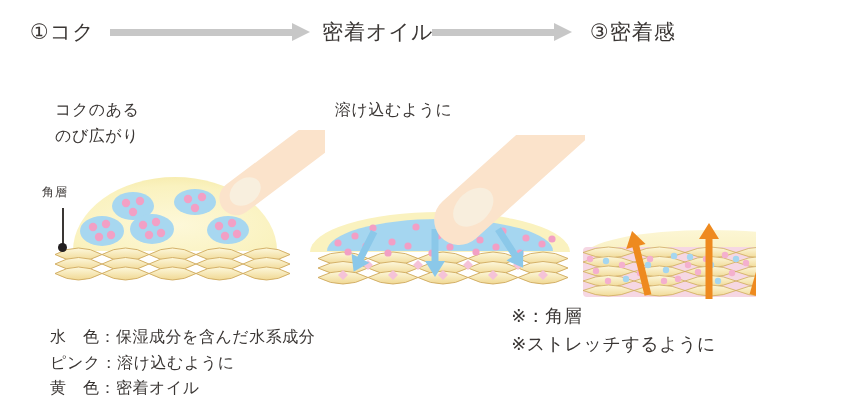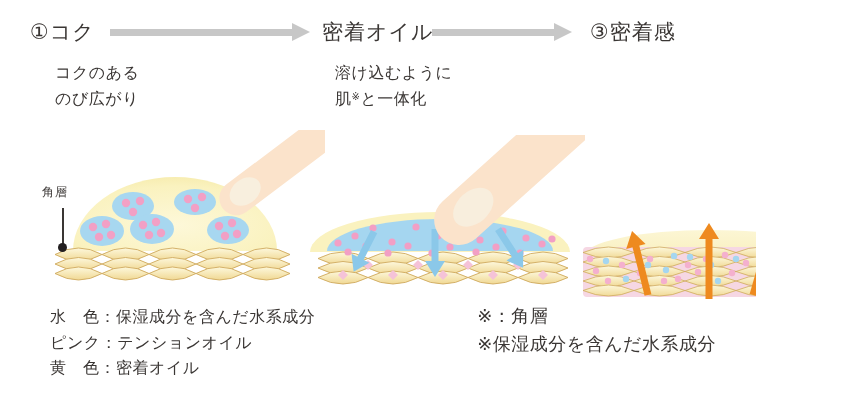--- a/index.html
+++ b/index.html
@@ -2,52 +2,51 @@
 <html><head>
 <meta charset="utf-8">
 <style>
   html,body{margin:0;padding:0;background:#fff;}
   .canvas{
     position:relative;width:756px;height:400px;background:#ffffff;overflow:hidden;
     font-family:"Liberation Sans","DejaVu Sans",sans-serif;color:#3a3634;
   }
   .abs{position:absolute;}
   .step-title{font-size:21px;letter-spacing:1px;white-space:nowrap;}
-  .step-desc{font-size:16px;line-height:25.5px;letter-spacing:0.5px;white-space:nowrap;}
+  .step-desc{font-size:16px;line-height:25.5px;letter-spacing:0.5px;white-space:nowrap;margin-top:37px;}
   .sup{font-size:10px;vertical-align:top;position:relative;top:-2px;}
   .flow-arrow{height:7px;background:#c7c7c7;}
   .flow-arrow::after{
     content:"";position:absolute;right:-18px;top:-6px;width:0;height:0;
     border-left:18px solid #c7c7c7;border-top:9.5px solid transparent;border-bottom:9.5px solid transparent;
   }
   .layer-label{font-size:12px;letter-spacing:1px;}
   .layer-line{width:2px;background:#3a3634;}
   .layer-dot{width:9px;height:9px;border-radius:50%;background:#231f20;}
-  .legend{font-size:16px;line-height:25.5px;letter-spacing:0.5px;white-space:nowrap;}
+  .legend{font-size:16px;line-height:25.5px;letter-spacing:0.5px;white-space:nowrap;margin-top:20px;}
   .notes{font-size:18px;line-height:28px;letter-spacing:0.5px;white-space:nowrap;}
   svg{display:block;overflow:hidden;}
 </style>
 </head>
 <body>
 
 <div class="canvas">
 
   <div class="abs step-title" style="left:30px;top:18px;">①コク</div>
   <div class="abs flow-arrow" style="left:110px;top:29px;width:182px;"></div>
   <div class="abs step-title" style="left:322px;top:18px;">密着オイル</div>
   <div class="abs flow-arrow" style="left:432px;top:29px;width:122px;"></div>
   <div class="abs step-title" style="left:590px;top:18px;">③密着感</div>
 
   <div class="abs step-desc" style="left:55px;top:60px;">
     <div>コクのある</div>
     <div>のび広がり</div>
   </div>
   <div class="abs step-desc" style="left:335px;top:60px;">
     <div>溶け込むように</div>
-    <div><span>肌</span><span class="sup">※</span><span>と一体化</span></div>
   </div>
 
   <div class="abs" style="left:35px;top:130px;width:290px;height:160px;">
     <svg width="290" height="160" viewBox="0 0 290 160">
       <defs>
         <radialGradient id="dome1" cx="50%" cy="65%" r="75%">
           <stop offset="0%" stop-color="#fdf8d9"></stop>
             <stop offset="70%" stop-color="#faf2bf"></stop>
             <stop offset="100%" stop-color="#f5e9a6"></stop>
         </radialGradient>
@@ -305,22 +304,22 @@
         <g transform="translate(175,80) rotate(16)">
           <rect x="-3.5" y="-54" width="7" height="54"></rect>
             <polygon points="-10,-50 10,-50 0,-66"></polygon>
         </g>
       </g>
     </svg>
   </div>
 
   <div class="abs legend" style="left:50px;top:304px;">
     <div>水　色：保湿成分を含んだ水系成分</div>
-    <div>ピンク：テンションオイル</div>
+    <div>ピンク：溶け込むように</div>
     <div>黄　色：密着オイル</div>
   </div>
 
   <div class="abs notes" style="right:40px;top:302px;">
     <div>※：角層</div>
-    <div>※保湿成分を含んだ水系成分</div>
+    <div>※ストレッチするように</div>
   </div>
 
 </div>
 
 </body></html>

